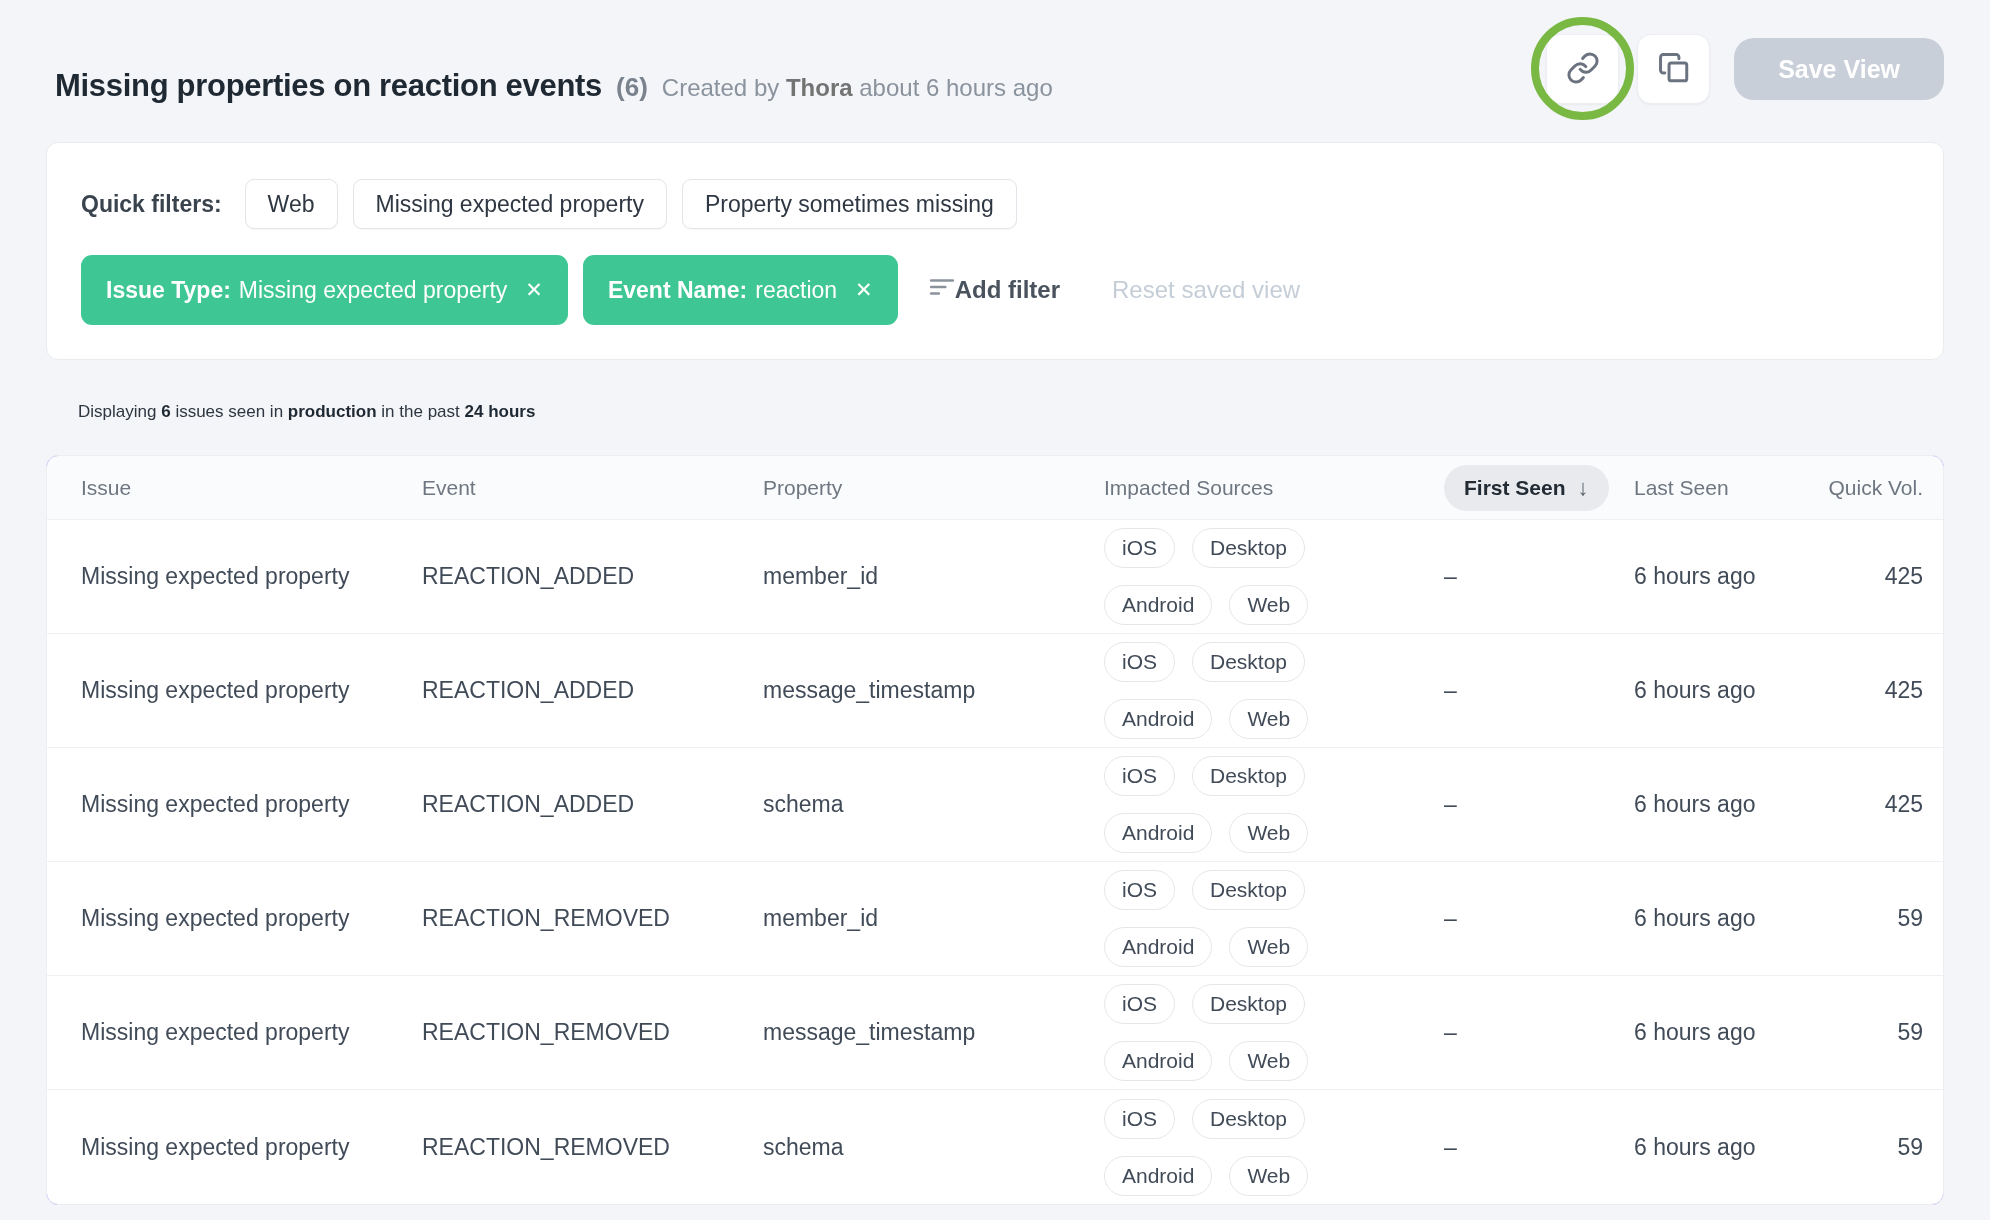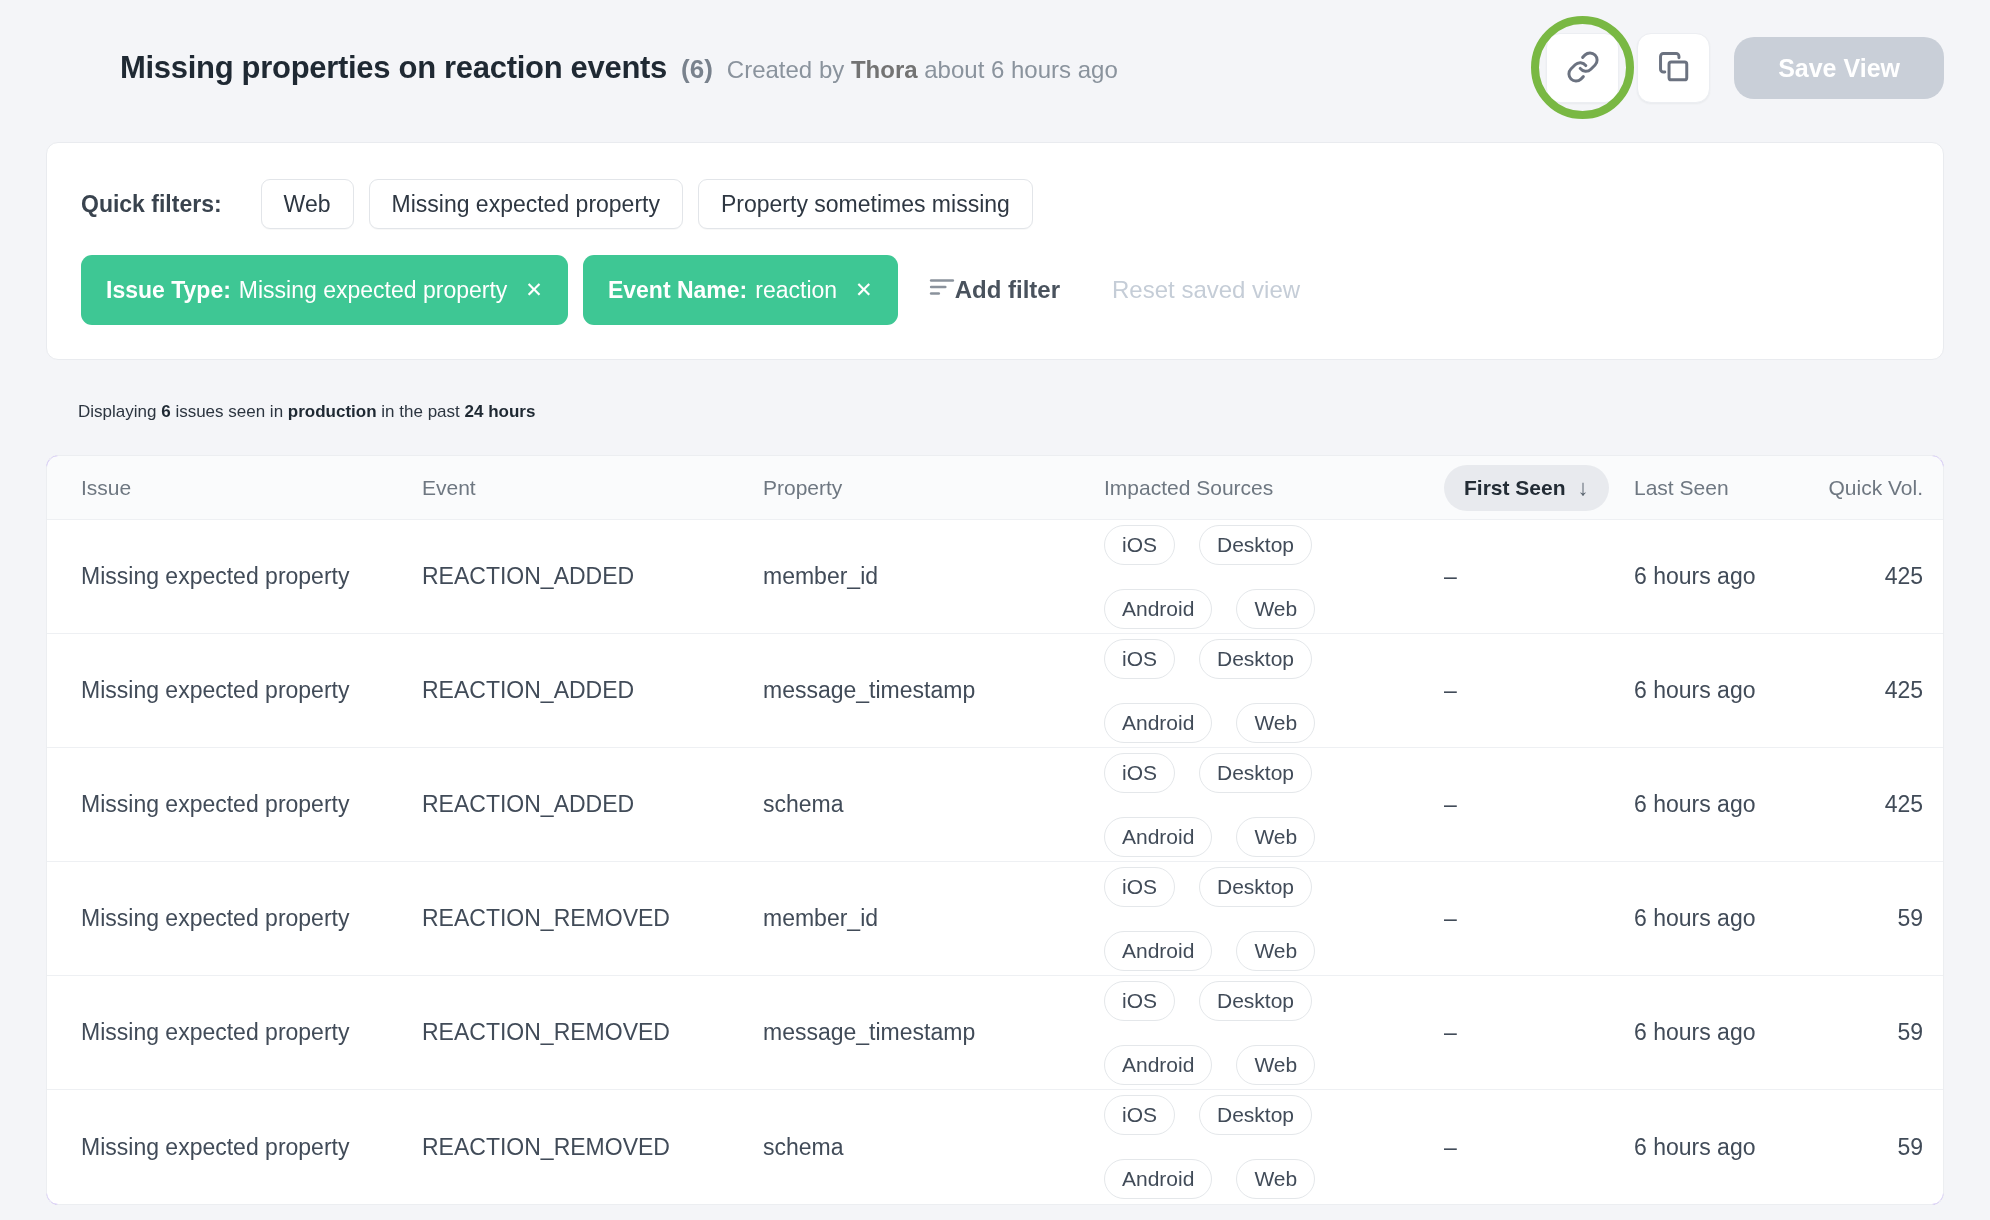--- a/index.html
+++ b/index.html
@@ -7,22 +7,22 @@
   body {
     background: #f4f5f8;
     font-family: "Liberation Sans", sans-serif;
     color: #414b58;
     overflow: hidden;
   }
   .page { position: relative; width: 1990px; height: 1220px; }
 
   
   .topbar {
-    display: flex; align-items: center; justify-content: space-between;
-    padding: 32px 46px 0 120px; height: 104px;
+    display: flex; align-items: flex-end; justify-content: space-between;
+    padding: 32px 46px 0 55px; height: 104px;
   }
   .title-wrap { display: flex; align-items: baseline; gap: 14px; }
   .page-title { font-size: 31px; font-weight: 700; color: #1f2933; letter-spacing: -0.3px; }
   .title-count { font-size: 26px; font-weight: 700; color: #79828d; }
   .title-meta { font-size: 24px; color: #8a939d; }
   .title-meta b { color: #737373; font-weight: 700; }
 
   .actions { position: relative; display: flex; align-items: center; gap: 18px; }
   .icon-btn {
     width: 73px; height: 70px; background: #fff;
@@ -45,21 +45,21 @@
     pointer-events: none; z-index: 5;
   }
 
   
   .filter-card {
     margin: 38px 46px 0;
     background: #fff; border: 1px solid #e9ebef; border-radius: 12px;
     padding: 36px 34px 34px;
   }
   .qf-row { display: flex; align-items: center; gap: 15px; }
-  .qf-label { font-size: 23px; font-weight: 700; color: #39434e; margin-right: 24px; }
+  .qf-label { font-size: 23px; font-weight: 700; color: #39434e; margin-right: 8px; }
   .qf-btn {
     height: 50px; padding: 0 22px;
     font-family: "Liberation Sans", sans-serif; font-size: 23px; color: #2e3742;
     background: #fff; border: 1px solid #e2e5e9; border-radius: 9px;
     box-shadow: 0 1px 1px rgba(20,30,40,0.03); cursor: pointer;
   }
   .chip-row { margin-top: 26px; display: flex; align-items: center; }
   .chip {
     height: 70px; background: #3ec794; color: #fff; border-radius: 11px;
     display: inline-flex; align-items: center; padding: 0 25px;
@@ -101,21 +101,21 @@
   .sort-pill {
     display: inline-flex; align-items: center; gap: 12px;
     background: #e8eaee; border-radius: 999px; padding: 10px 20px;
     font-size: 21px; font-weight: 700; color: #232c35; cursor: pointer;
   }
   .sort-arrow { color: #5b6570; font-size: 22px; font-weight: 400; }
   .tr { height: 114px; border-bottom: 1px solid #eef0f3; background: #fff; cursor: pointer; }
   .tr:last-child { border-bottom: none; }
   .td { font-size: 23px; color: #414b58; }
   .td-right { text-align: right; }
-  .sources { display: flex; flex-wrap: wrap; gap: 24px; max-width: 318px; align-items: center; }
+  .sources { display: flex; flex-wrap: wrap; gap: 17px; max-width: 318px; align-items: center; }
   .pill {
     border: 1px solid #e4e7ea; border-radius: 999px;
     padding: 7px 17px; font-size: 21px; color: #414b58; background: #fff;
     white-space: nowrap;
   }
 </style>
 </head>
 <body>
 
 <div class="page">

